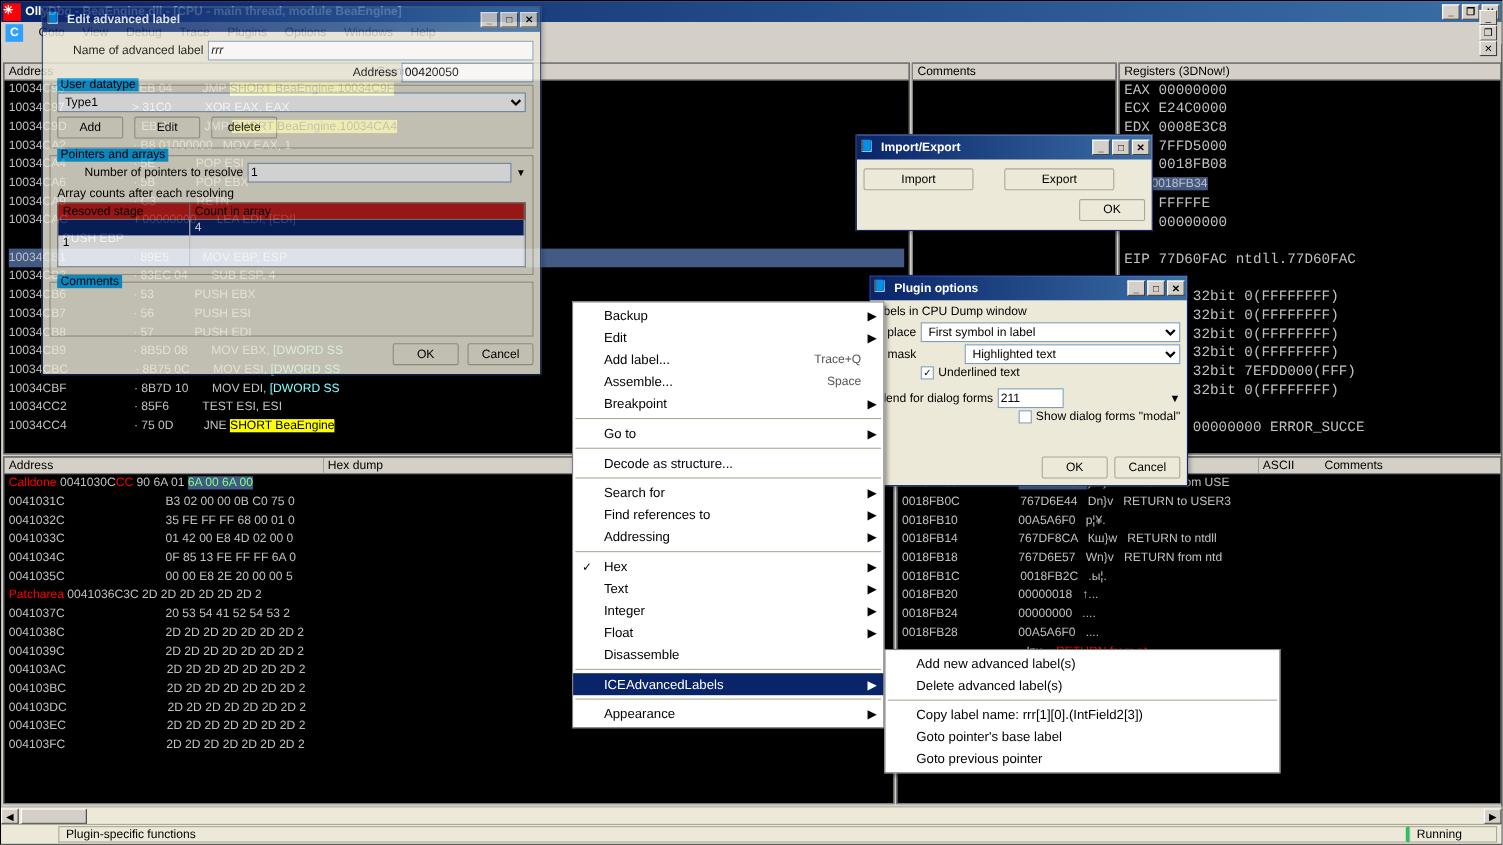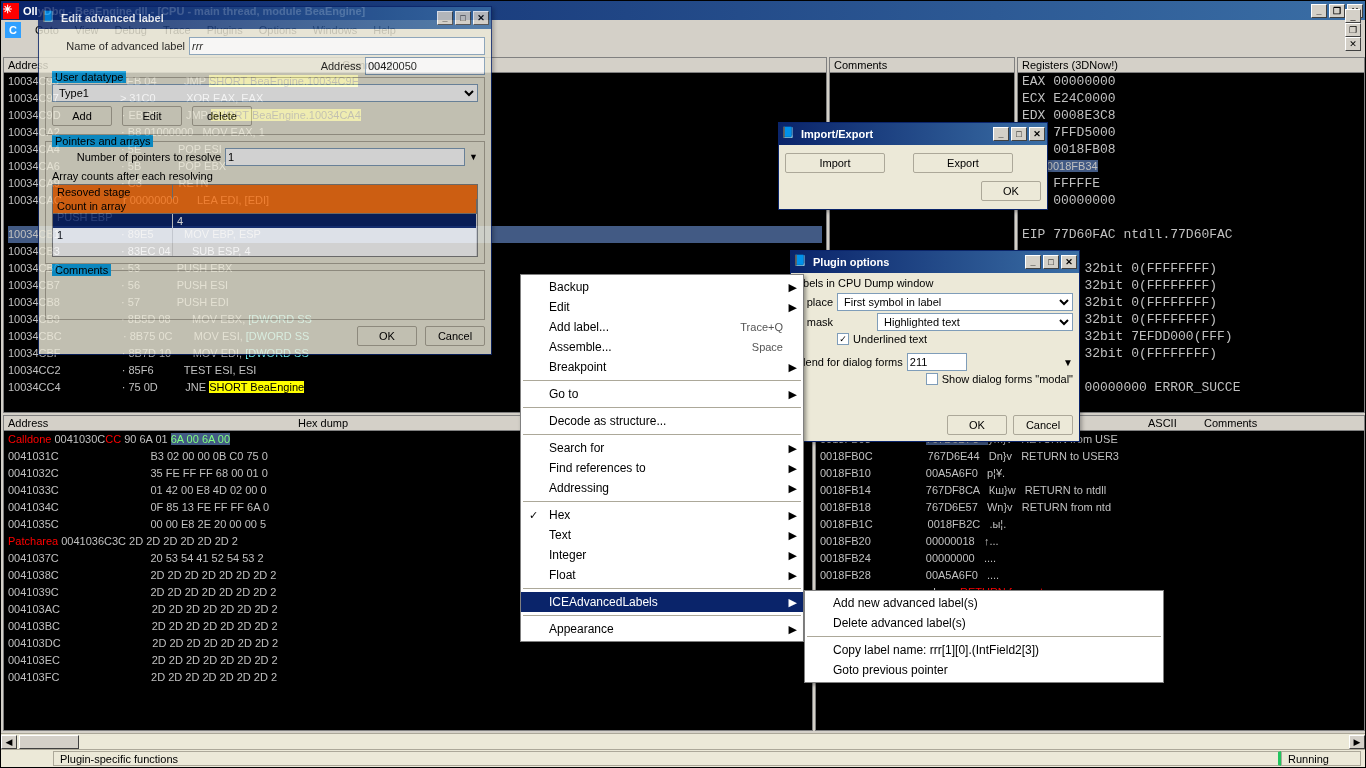--- a/index.html
+++ b/index.html
@@ -41,21 +41,21 @@
 .ctxmenu .item { display: flex; align-items: center; padding: 3px 20px 3px 28px; font-size: 12px; position: relative; white-space: nowrap; }
 .ctxmenu .item .shortcut { margin-left: auto; padding-left: 20px; color: #555; }
 .ctxmenu .item.selected { background: #0a246a; color: #fff; }
 .ctxmenu .sep { height: 1px; background: #aca899; margin: 3px 2px; }
 .ctxmenu .item .arrow { position: absolute; right: 6px; }
 .ctxmenu .item .check { position: absolute; left: 8px; }
 
 .statusbar { position: absolute; bottom: 0; left: 0; right: 0; height: 18px; background: #ece9d8; border-top: 1px solid #aca899; display: flex; align-items: center; padding: 0 4px; font-size: 11px; }
 .statusbar .sec { border: 1px solid #aca899; padding: 0 6px; height: 15px; display: flex; align-items: center; }
 
-.grid-hdr { background: #f97316; display: flex; border: 1px solid #808080; font-size: 11px; flex-direction: column; }
+.grid-hdr { background: #b91c1c; display: flex; border: 1px solid #808080; font-size: 11px; }
 .grid-hdr > div { padding: 1px 4px; border-right: 1px solid #808080; }
 .grid-body { background: #fff; border: 1px solid #808080; border-top: none; font-size: 11px; }
 .grid-body .r { display: flex; }
 .grid-body .r > div { padding: 1px 4px; border-right: 1px solid #e0e0e0; }
 .grid-body .r.sel { background: #0a246a; color: #fff; }
 
 .scroll-h { position: absolute; bottom: 18px; left: 0; right: 0; height: 16px; background: #ece9d8; border-top: 1px solid #aca899; display: flex; align-items: center; }
 .scroll-h .thumb { height: 14px; background: #d4d0c8; border: 1px solid #fff; border-right-color: #404040; border-bottom-color: #404040; }
 
 
@@ -306,25 +306,27 @@
     <div class="item">Decode as structure...</div>
     <div class="sep"></div>
     <div class="item">Search for<span class="arrow">▶</span></div>
     <div class="item">Find references to<span class="arrow">▶</span></div>
     <div class="item">Addressing<span class="arrow">▶</span></div>
     <div class="sep"></div>
     <div class="item"><span class="check">✓</span>Hex<span class="arrow">▶</span></div>
     <div class="item">Text<span class="arrow">▶</span></div>
     <div class="item">Integer<span class="arrow">▶</span></div>
     <div class="item">Float<span class="arrow">▶</span></div>
+    <div class="item">Disassemble</div>
     <div class="sep"></div>
     <div class="item selected">ICEAdvancedLabels<span class="arrow">▶</span></div>
     <div class="sep"></div>
     <div class="item">Appearance<span class="arrow">▶</span></div>
   </div>
 
 <div class="ctxmenu" style="left:804px;top:590px;width:360px;" id="submenu">
     <div class="item">Add new advanced label(s)</div>
     <div class="item">Delete advanced label(s)</div>
     <div class="sep"></div>
     <div class="item">Copy label name: rrr[1][0].(IntField2[3])</div>
+    <div class="item">Goto pointer's base label</div>
     <div class="item">Goto previous pointer</div>
   </div>
 
 </body></html>

